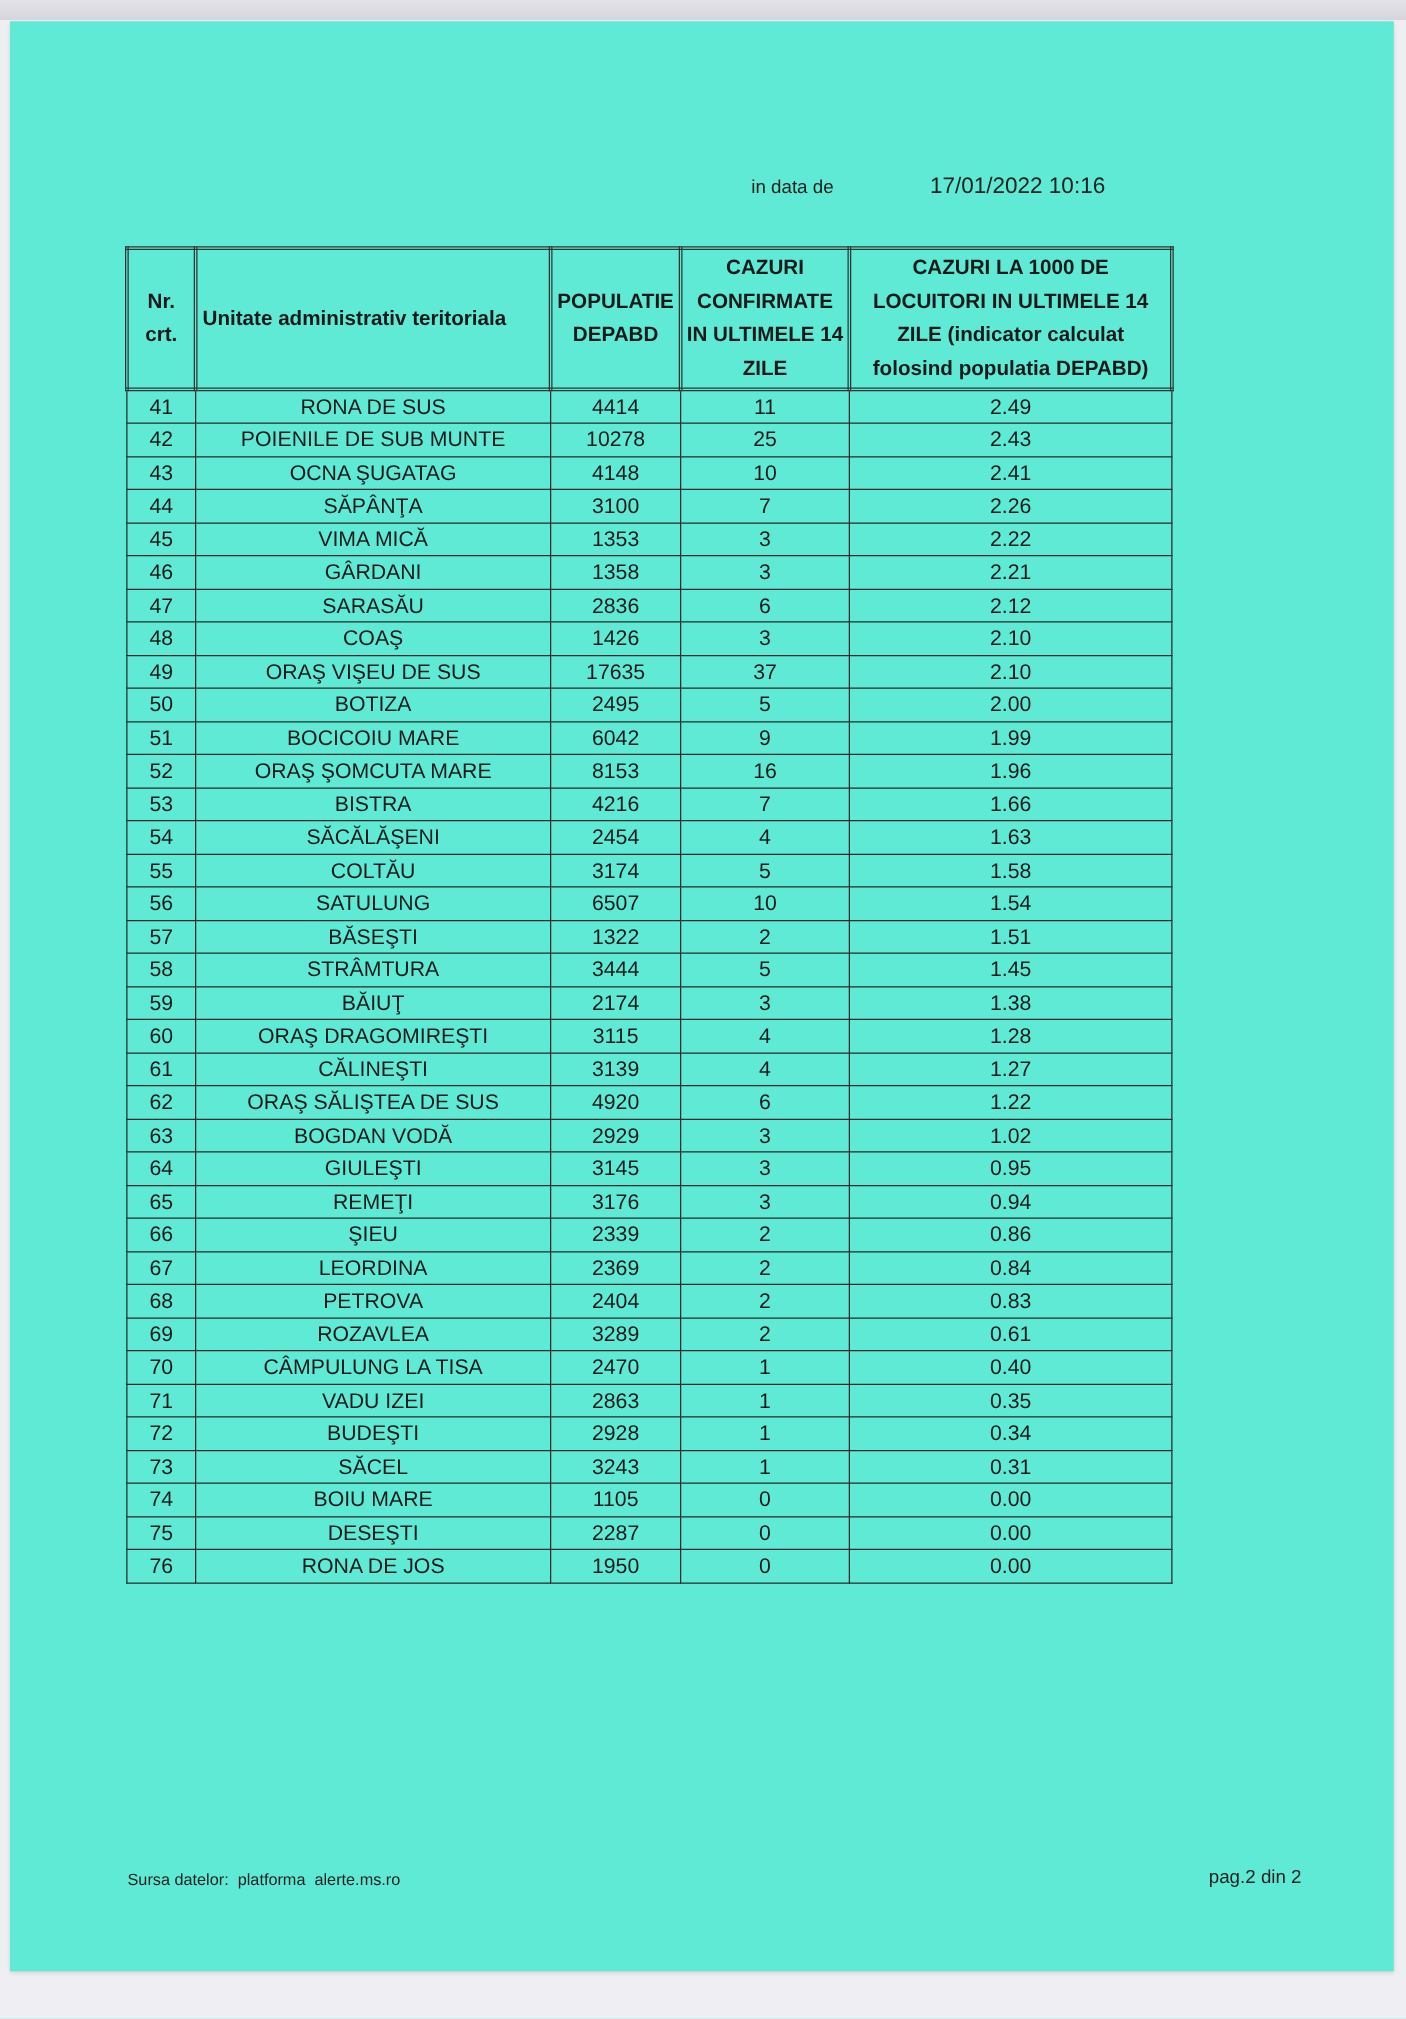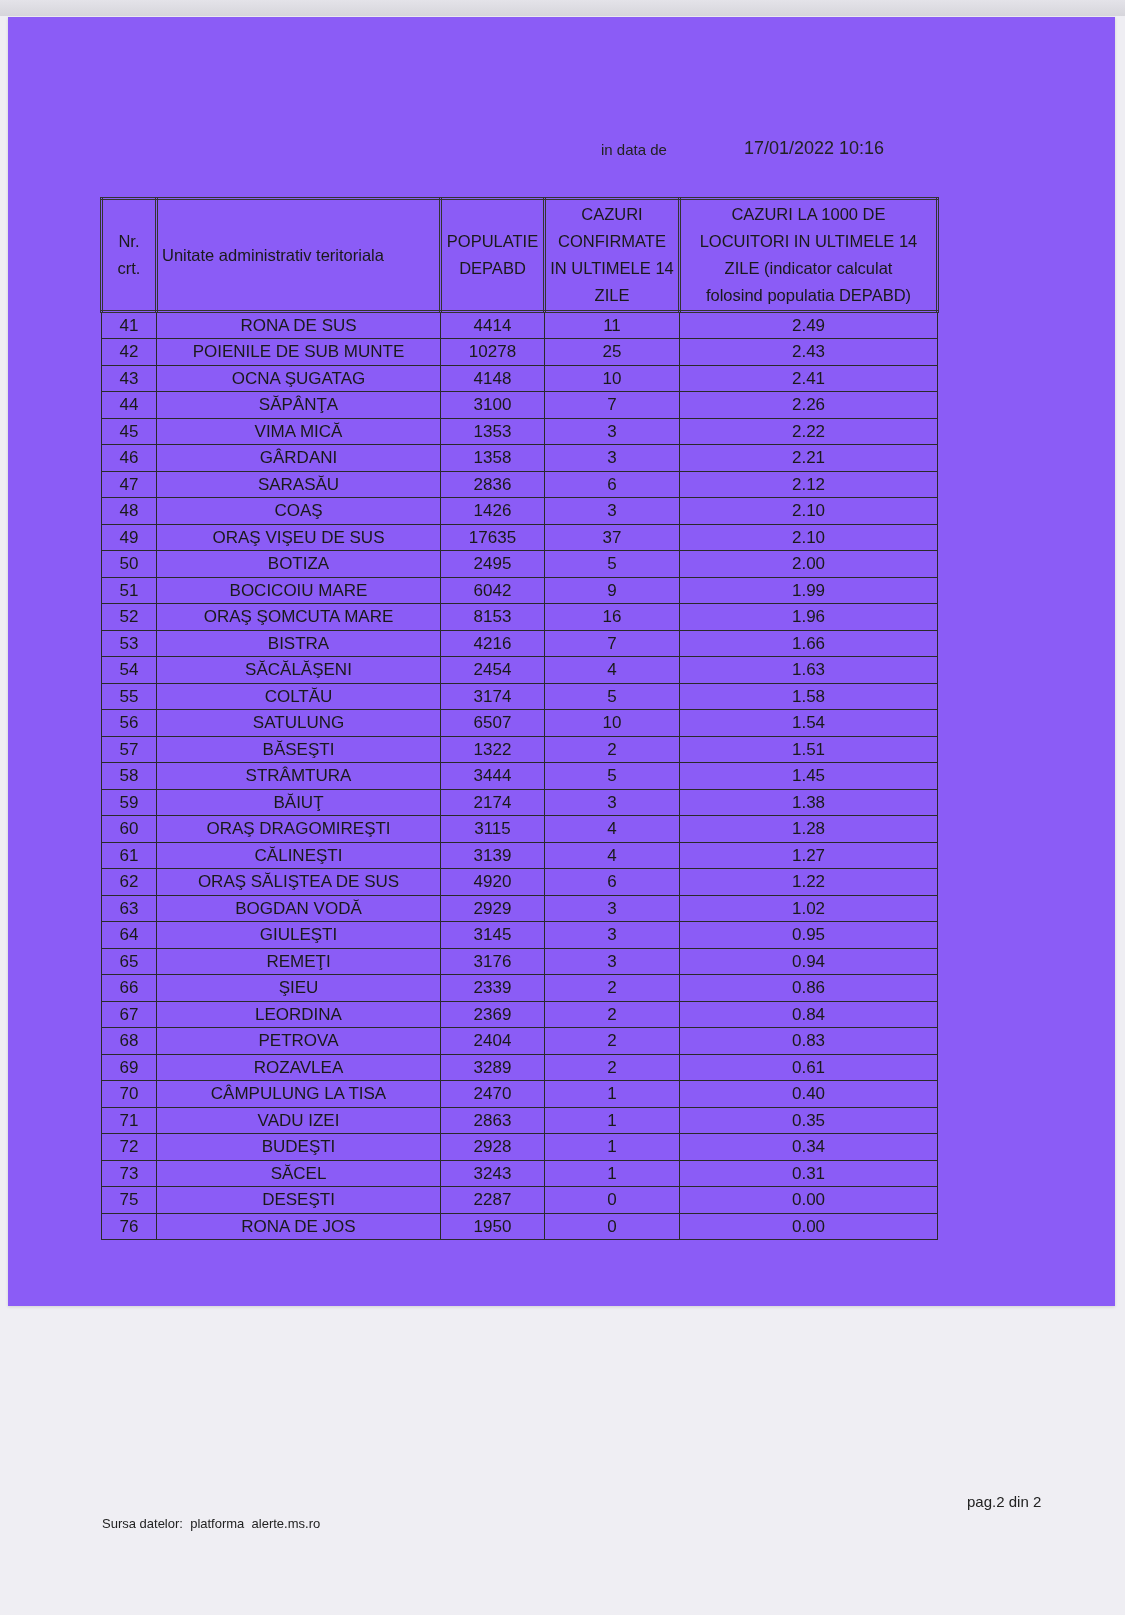--- a/index.html
+++ b/index.html
@@ -19,22 +19,22 @@
       position: absolute;
       left: 0; top: 0;
       width: 1125px; height: 16px;
       background: linear-gradient(#e4e3e9, #d6d5db);
     }
     .page {
       position: absolute;
       left: 8px;
       top: 17px;
       width: 1107px;
-      height: 1289px;
-      background: #8b5cf6;
+      height: 1560px;
+      background: #5eead4;
       box-shadow: 0 1px 3px rgba(0,0,0,0.12);
     }
     .date-line {
       position: absolute;
       top: 121px;
       left: 593px;
       font-size: 16px;
       color: #222;
     }
     .date-label {
@@ -63,21 +63,21 @@
       width: 836px;
       table-layout: fixed;
       font-size: 17px;
     }
     table.data col.c-nr  { width: 55px; }
     table.data col.c-uat { width: 284px; }
     table.data col.c-pop { width: 104px; }
     table.data col.c-caz { width: 135px; }
     table.data col.c-ind { width: 258px; }
     table.data thead th {
-      font-weight: normal;
+      font-weight: bold;
       border: 3px double #333;
       padding: 1px 2px;
       text-align: center;
       vertical-align: middle;
       line-height: 27px;
       font-size: 16.5px;
       height: 104px;
       box-sizing: border-box;
     }
     table.data thead th.h-uat {
@@ -105,21 +105,20 @@
     table.data tbody td.nr {
       padding: 0 2px;
     }
     .footer-left {
       position: absolute;
       left: 102px;
       top: 1496px;
       font-size: 13px;
       color: #222;
       white-space: pre;
-      margin-top: 20px;
     }
     .footer-right {
       position: absolute;
       left: 935px;
       top: 1493px;
       font-size: 15px;
       color: #222;
       white-space: nowrap;
       margin-left: 32px;
     }
@@ -396,20 +395,27 @@
           <td class="ind">0.34</td>
         </tr>
         <tr>
           <td class="nr">73</td>
           <td class="uat">SĂCEL</td>
           <td class="pop">3243</td>
           <td class="caz">1</td>
           <td class="ind">0.31</td>
         </tr>
         <tr>
+          <td class="nr">74</td>
+          <td class="uat">BOIU MARE</td>
+          <td class="pop">1105</td>
+          <td class="caz">0</td>
+          <td class="ind">0.00</td>
+        </tr>
+        <tr>
           <td class="nr">75</td>
           <td class="uat">DESEŞTI</td>
           <td class="pop">2287</td>
           <td class="caz">0</td>
           <td class="ind">0.00</td>
         </tr>
         <tr>
           <td class="nr">76</td>
           <td class="uat">RONA DE JOS</td>
           <td class="pop">1950</td>

